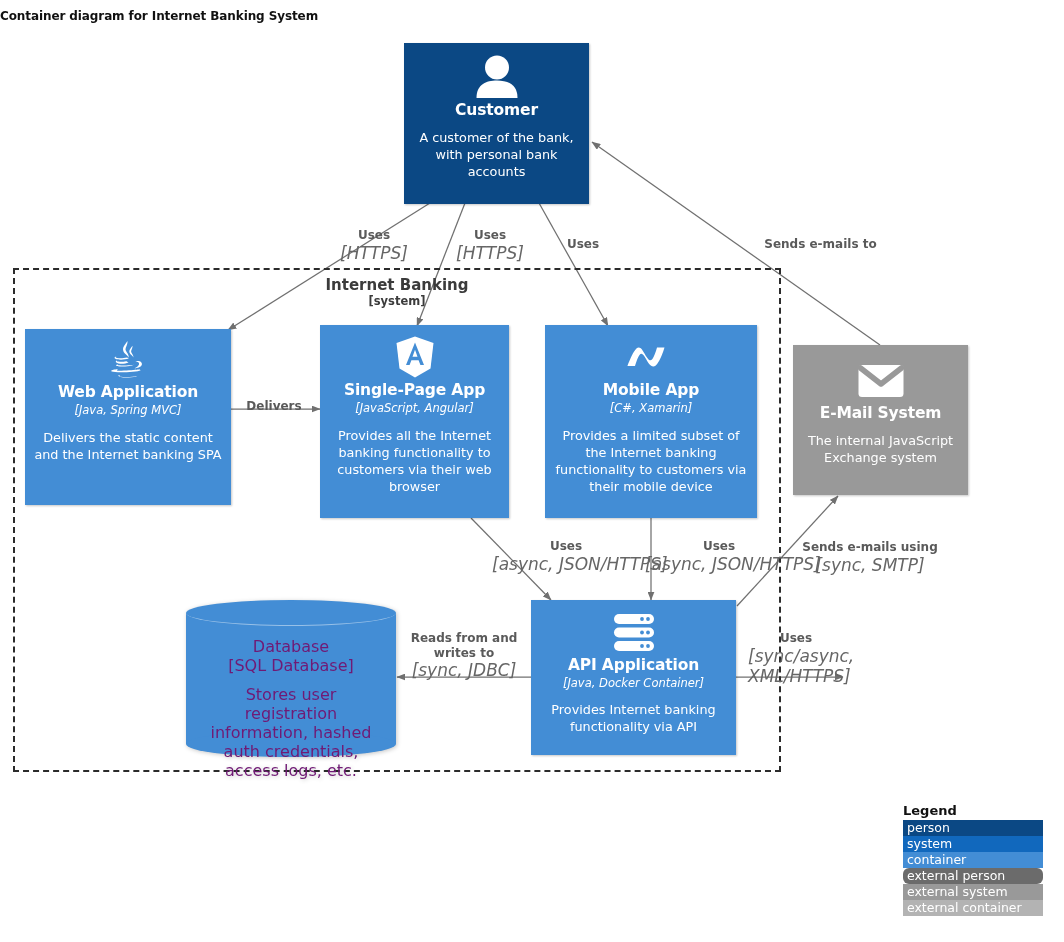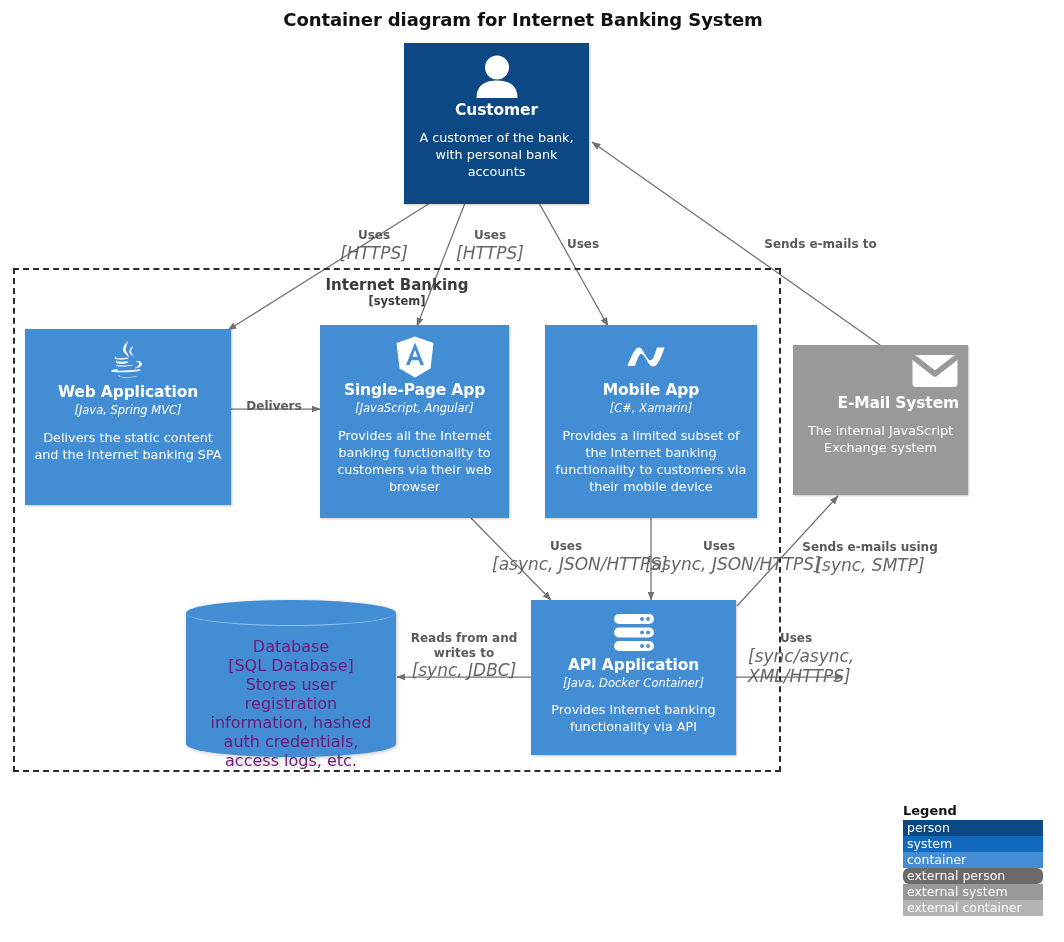--- a/index.html
+++ b/index.html
@@ -12,22 +12,21 @@
     position: relative;
     width: 1064px; height: 942px;
     overflow: hidden;
     background: #ffffff;
   }
 
   
   #diagram-title {
     position: absolute;
     left: 0; top: 9px; width: 1046px;
-    text-align: center;
-    font-size: 18px;
+    font-size: 12px;
     font-weight: bold;
     color: #111111;
     letter-spacing: -0.1px;
   }
 
   
   #edges {
     position: absolute; left: 0; top: 0;
     width: 1064px; height: 942px;
     pointer-events: none;
@@ -250,39 +249,39 @@
                  C23 18.5 24.5 19 26 17.5 C28.5 15 31 5.5 31 5.5
                  L38.5 5.5 C38.5 5.5 33 24.5 27.5 24.5 C23.5 24.5 21.5 19 18.5 14.5
                  C16.5 11.5 15 11 13.5 13 C11.5 15.5 9 24 9 24 Z" fill="#ffffff"></path>
       </svg>
     </span>
     <span class="n-name">Mobile App</span>
     <span class="n-tech">[C#, Xamarin]</span>
     <span class="n-desc">Provides a limited subset of the Internet banking functionality to customers via their mobile device</span>
   </div>
 
-  <div class="node c-ext-system" style="left:793px; top:345px; width:175px; height:150px; padding-top:8px;align-items:flex-end;">
+  <div class="node c-ext-system" style="left:793px; top:345px; width:175px; height:150px; padding-top:18px;">
     <span class="n-icon">
       <svg width="48" height="36" viewBox="0 0 48 36">
         <rect x="1.5" y="2" width="45" height="32" rx="3.5" fill="#ffffff"></rect>
         <path d="M3.5 5 L24 21 L44.5 5" fill="none" stroke="#999999" stroke-width="5.5" stroke-linecap="round" stroke-linejoin="round"></path>
       </svg>
     </span>
     <span class="n-name" style="margin-top:3px;">E-Mail System</span>
     <span class="n-desc" style="margin-top:9px;">The internal JavaScript Exchange system</span>
   </div>
 
   <div class="cylinder" style="left:186px; top:600px; width:210px; height:157px;">
     <div class="cyl-body" style="top:13px; bottom:13px;"></div>
     <div class="cyl-bottom"></div>
     <div class="cyl-top"></div>
     <div class="cyl-text" style="top:37px;">
       <span class="n-name" style="display:block;">Database</span>
       <span class="n-tech" style="display:block;">[SQL Database]</span>
-      <span class="n-desc" style="display:block; ">Stores user registration information, hashed auth credentials, access logs, etc.</span>
+      <span class="n-desc" style="display:block; margin-top:10px;">Stores user registration information, hashed auth credentials, access logs, etc.</span>
     </div>
   </div>
 
   <div class="node c-container" style="left:531px; top:600px; width:205px; height:155px; padding-top:12px;">
     <span class="n-icon">
       <svg width="46" height="42" viewBox="0 0 46 42">
         <g fill="#ffffff">
           <rect x="3" y="2" width="40" height="10" rx="5"></rect>
           <rect x="3" y="15.5" width="40" height="10" rx="5"></rect>
           <rect x="3" y="29" width="40" height="10" rx="5"></rect>

